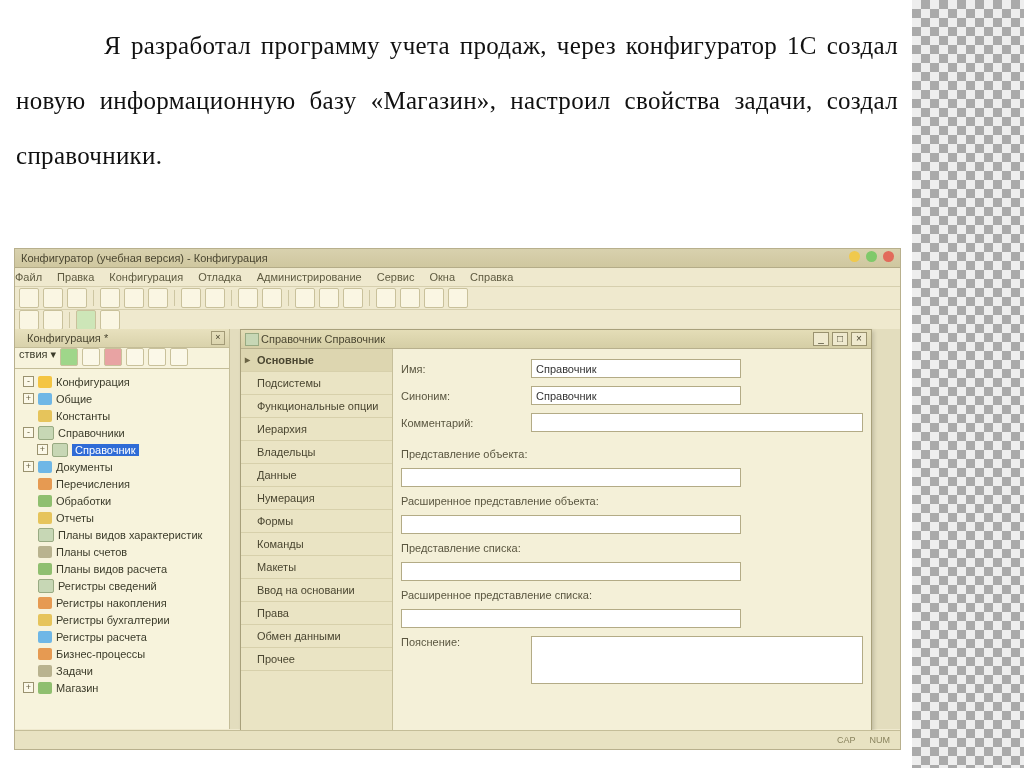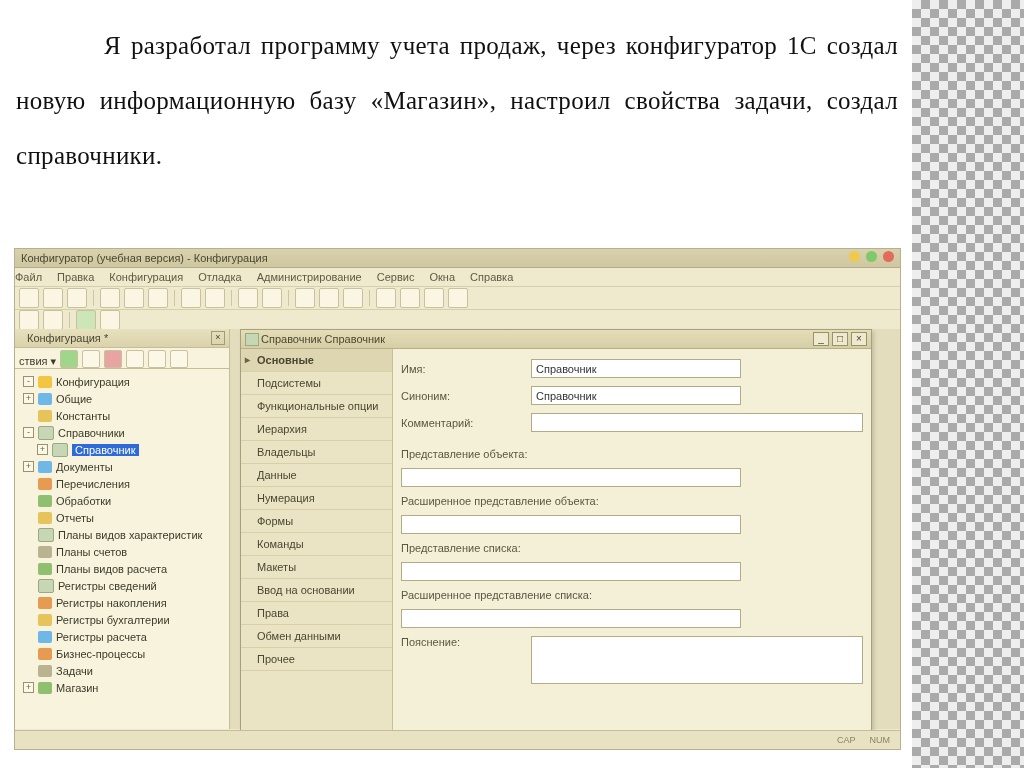--- a/index.html
+++ b/index.html
@@ -21,21 +21,21 @@
   .menubar span{margin-right:12px;color:#5e5a40;cursor:default}
   .toolbar{height:22px;border-bottom:1px solid #d6cfae;background:#efe9ce;display:flex;align-items:center;padding-left:4px;gap:4px}
   .tbtn{width:18px;height:18px;border:1px solid #c9c19b;background:#faf6e3;border-radius:2px}
   .tsep{width:1px;height:16px;background:#cdc6a2;margin:0 2px}
   .toolbar2{height:20px;border-bottom:1px solid #d6cfae;background:#efe9ce;display:flex;align-items:center;padding-left:4px;gap:4px}
   .body{position:absolute;left:0;top:80px;right:0;bottom:20px;display:flex}
   
   .leftpanel{width:214px;border-right:1px solid #c4bd98;background:#f7f3dc;display:flex;flex-direction:column}
   .lp-title{height:18px;line-height:18px;background:linear-gradient(#e8e1be,#d9d2ab);border-bottom:1px solid #c4bd98;padding-left:12px;color:#4a4631;position:relative}
   .lp-title .close{position:absolute;right:4px;top:2px;width:12px;height:12px;border:1px solid #a39b77;font-size:9px;text-align:center;line-height:10px;cursor:default}
-  .lp-tabs{height:20px;border-bottom:1px solid #c4bd98;display:flex;align-items:flex-end;padding-left:4px;gap:4px}
+  .lp-tabs{height:20px;border-bottom:1px solid #c4bd98;display:flex;align-items:flex-start;padding-left:4px;gap:4px}
   .lp-tabs .mini{width:16px;height:16px;border:1px solid #c9c19b;background:#fbf8e8;border-radius:2px}
   .tree{flex:1;overflow:auto;padding:4px 2px}
   .node{display:flex;align-items:center;height:17px;padding-left:6px;gap:4px;white-space:nowrap}
   .node .exp{width:9px;height:9px;border:1px solid #9a926f;font-size:9px;line-height:8px;text-align:center;color:#6a6344;background:#fbf8e8}
   .node .noexp{width:11px}
   .ic{width:14px;height:12px;border-radius:2px}
   .ic-root{background:#f4c542}
   .ic-blue{background:#6fb7e6}
   .ic-yel{background:#e6c45b}
   .ic-grn{background:#8fbf6f}

